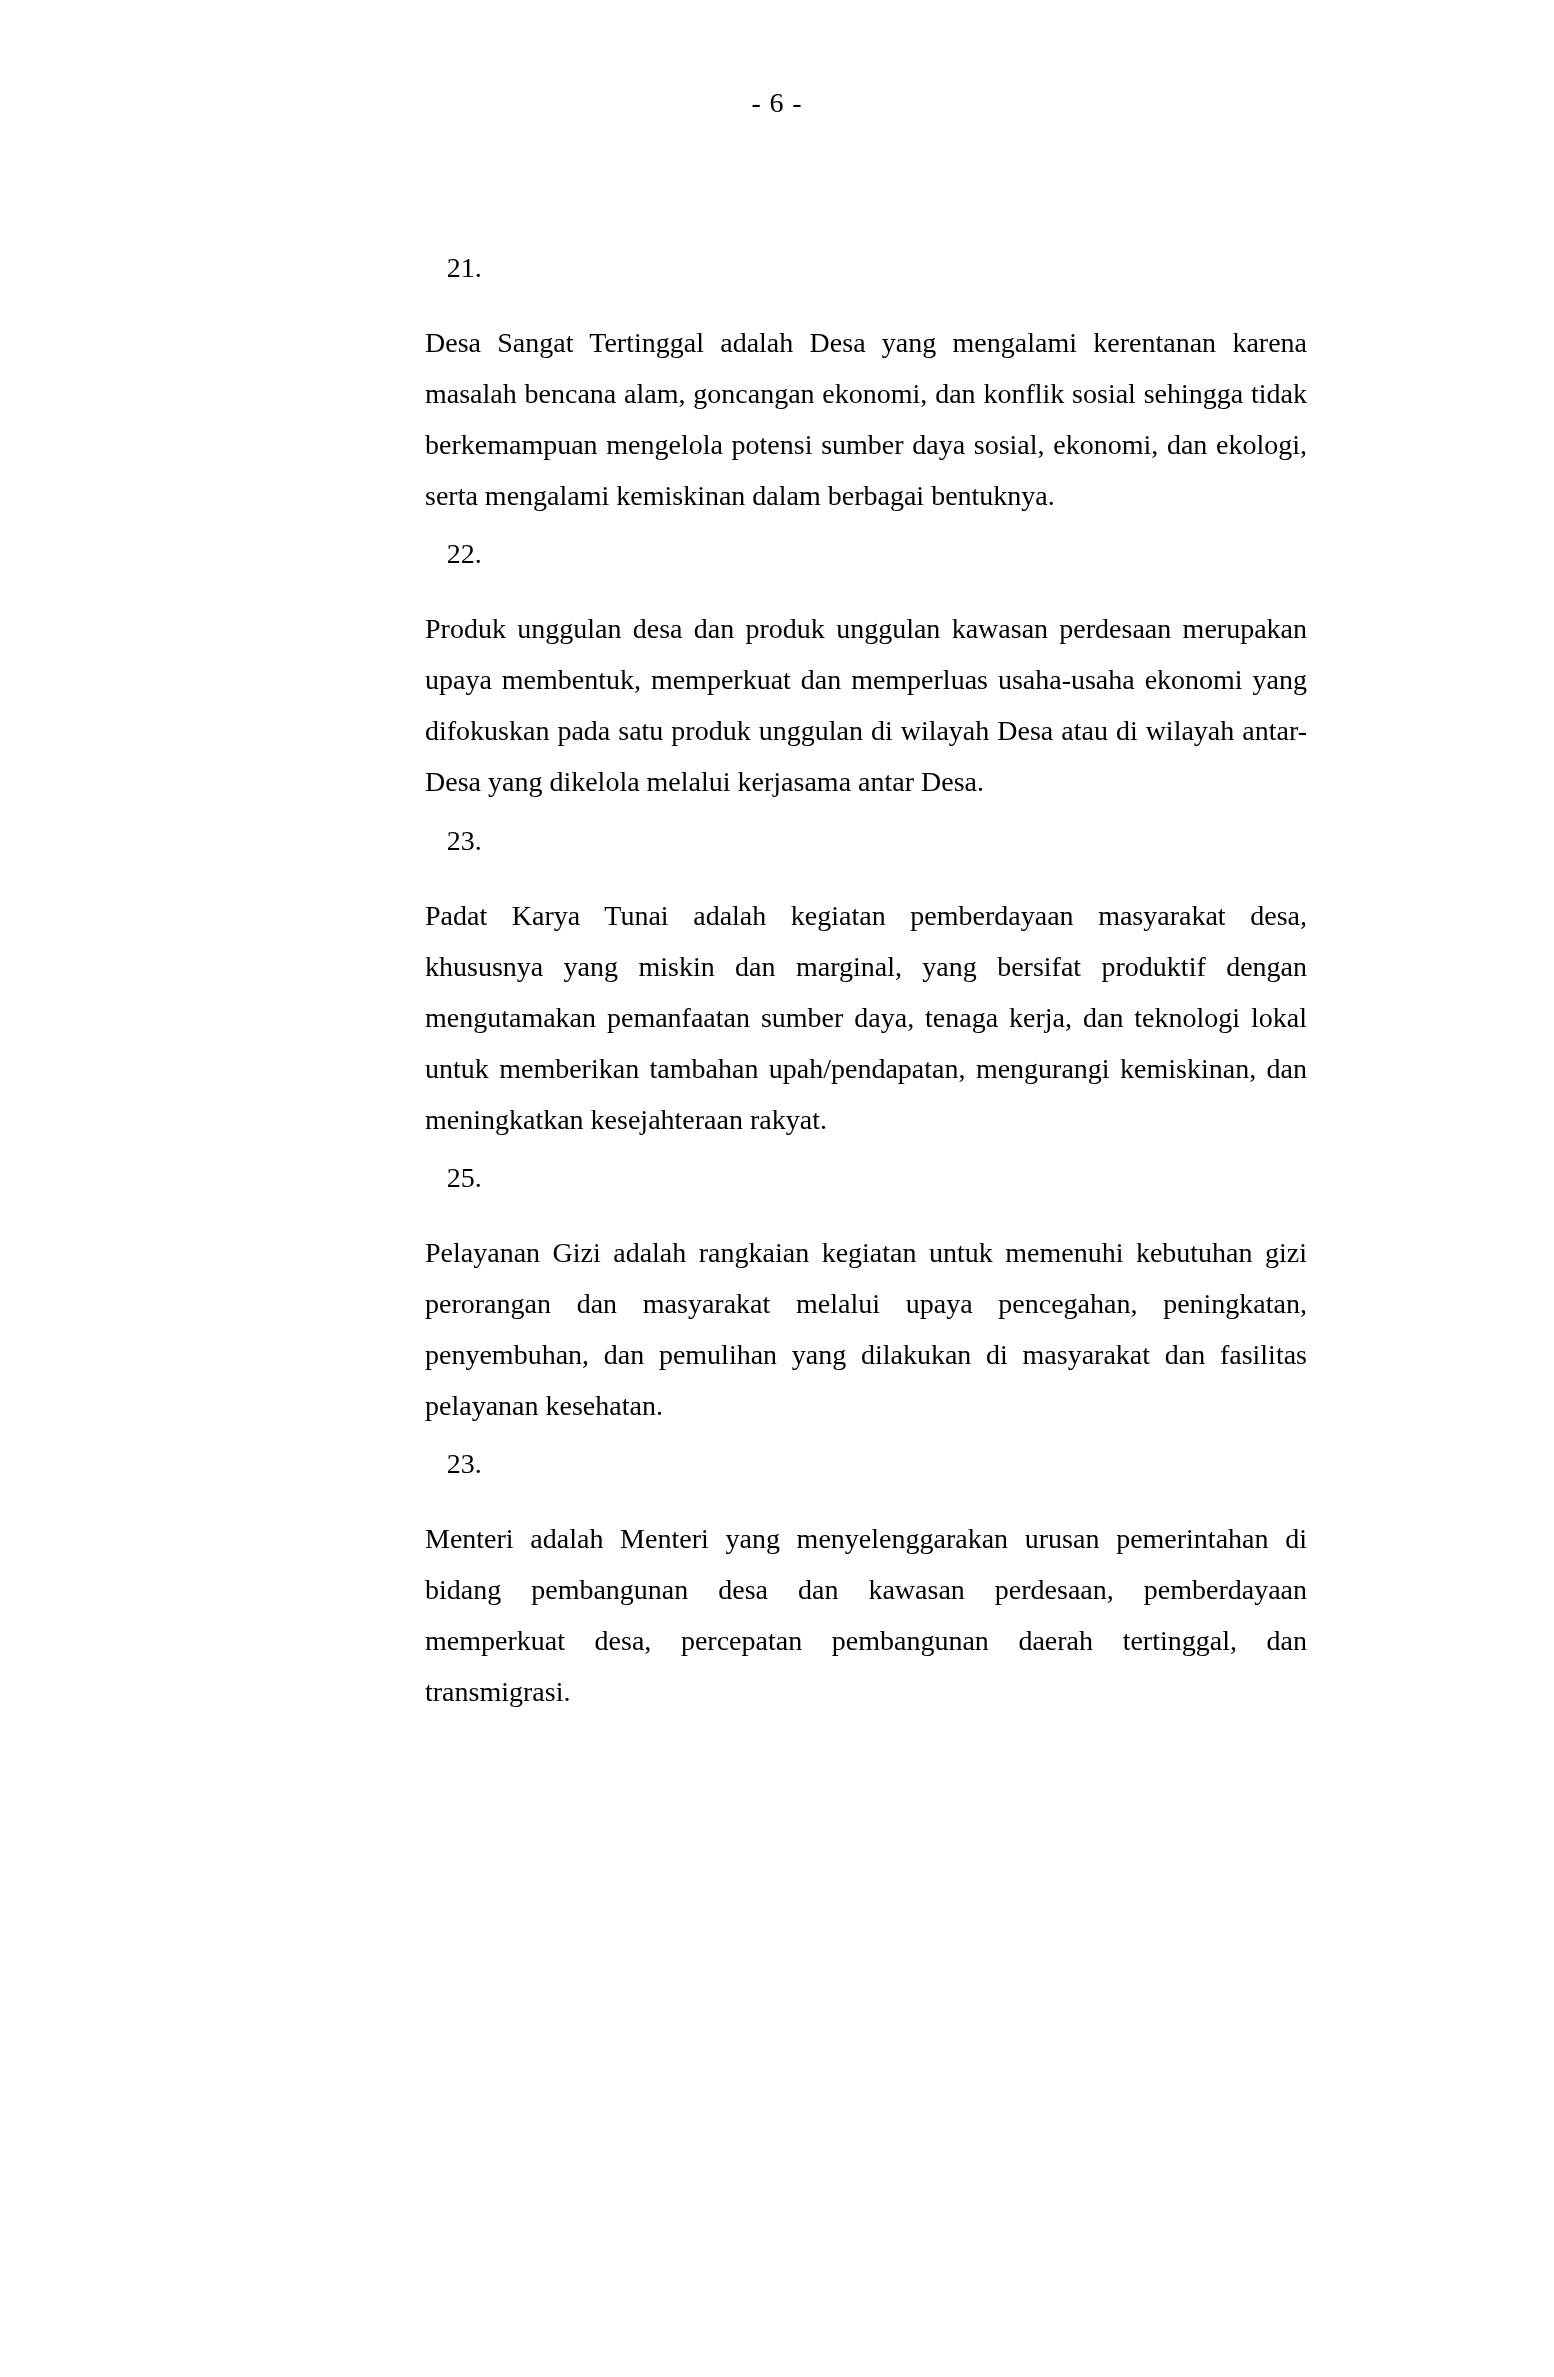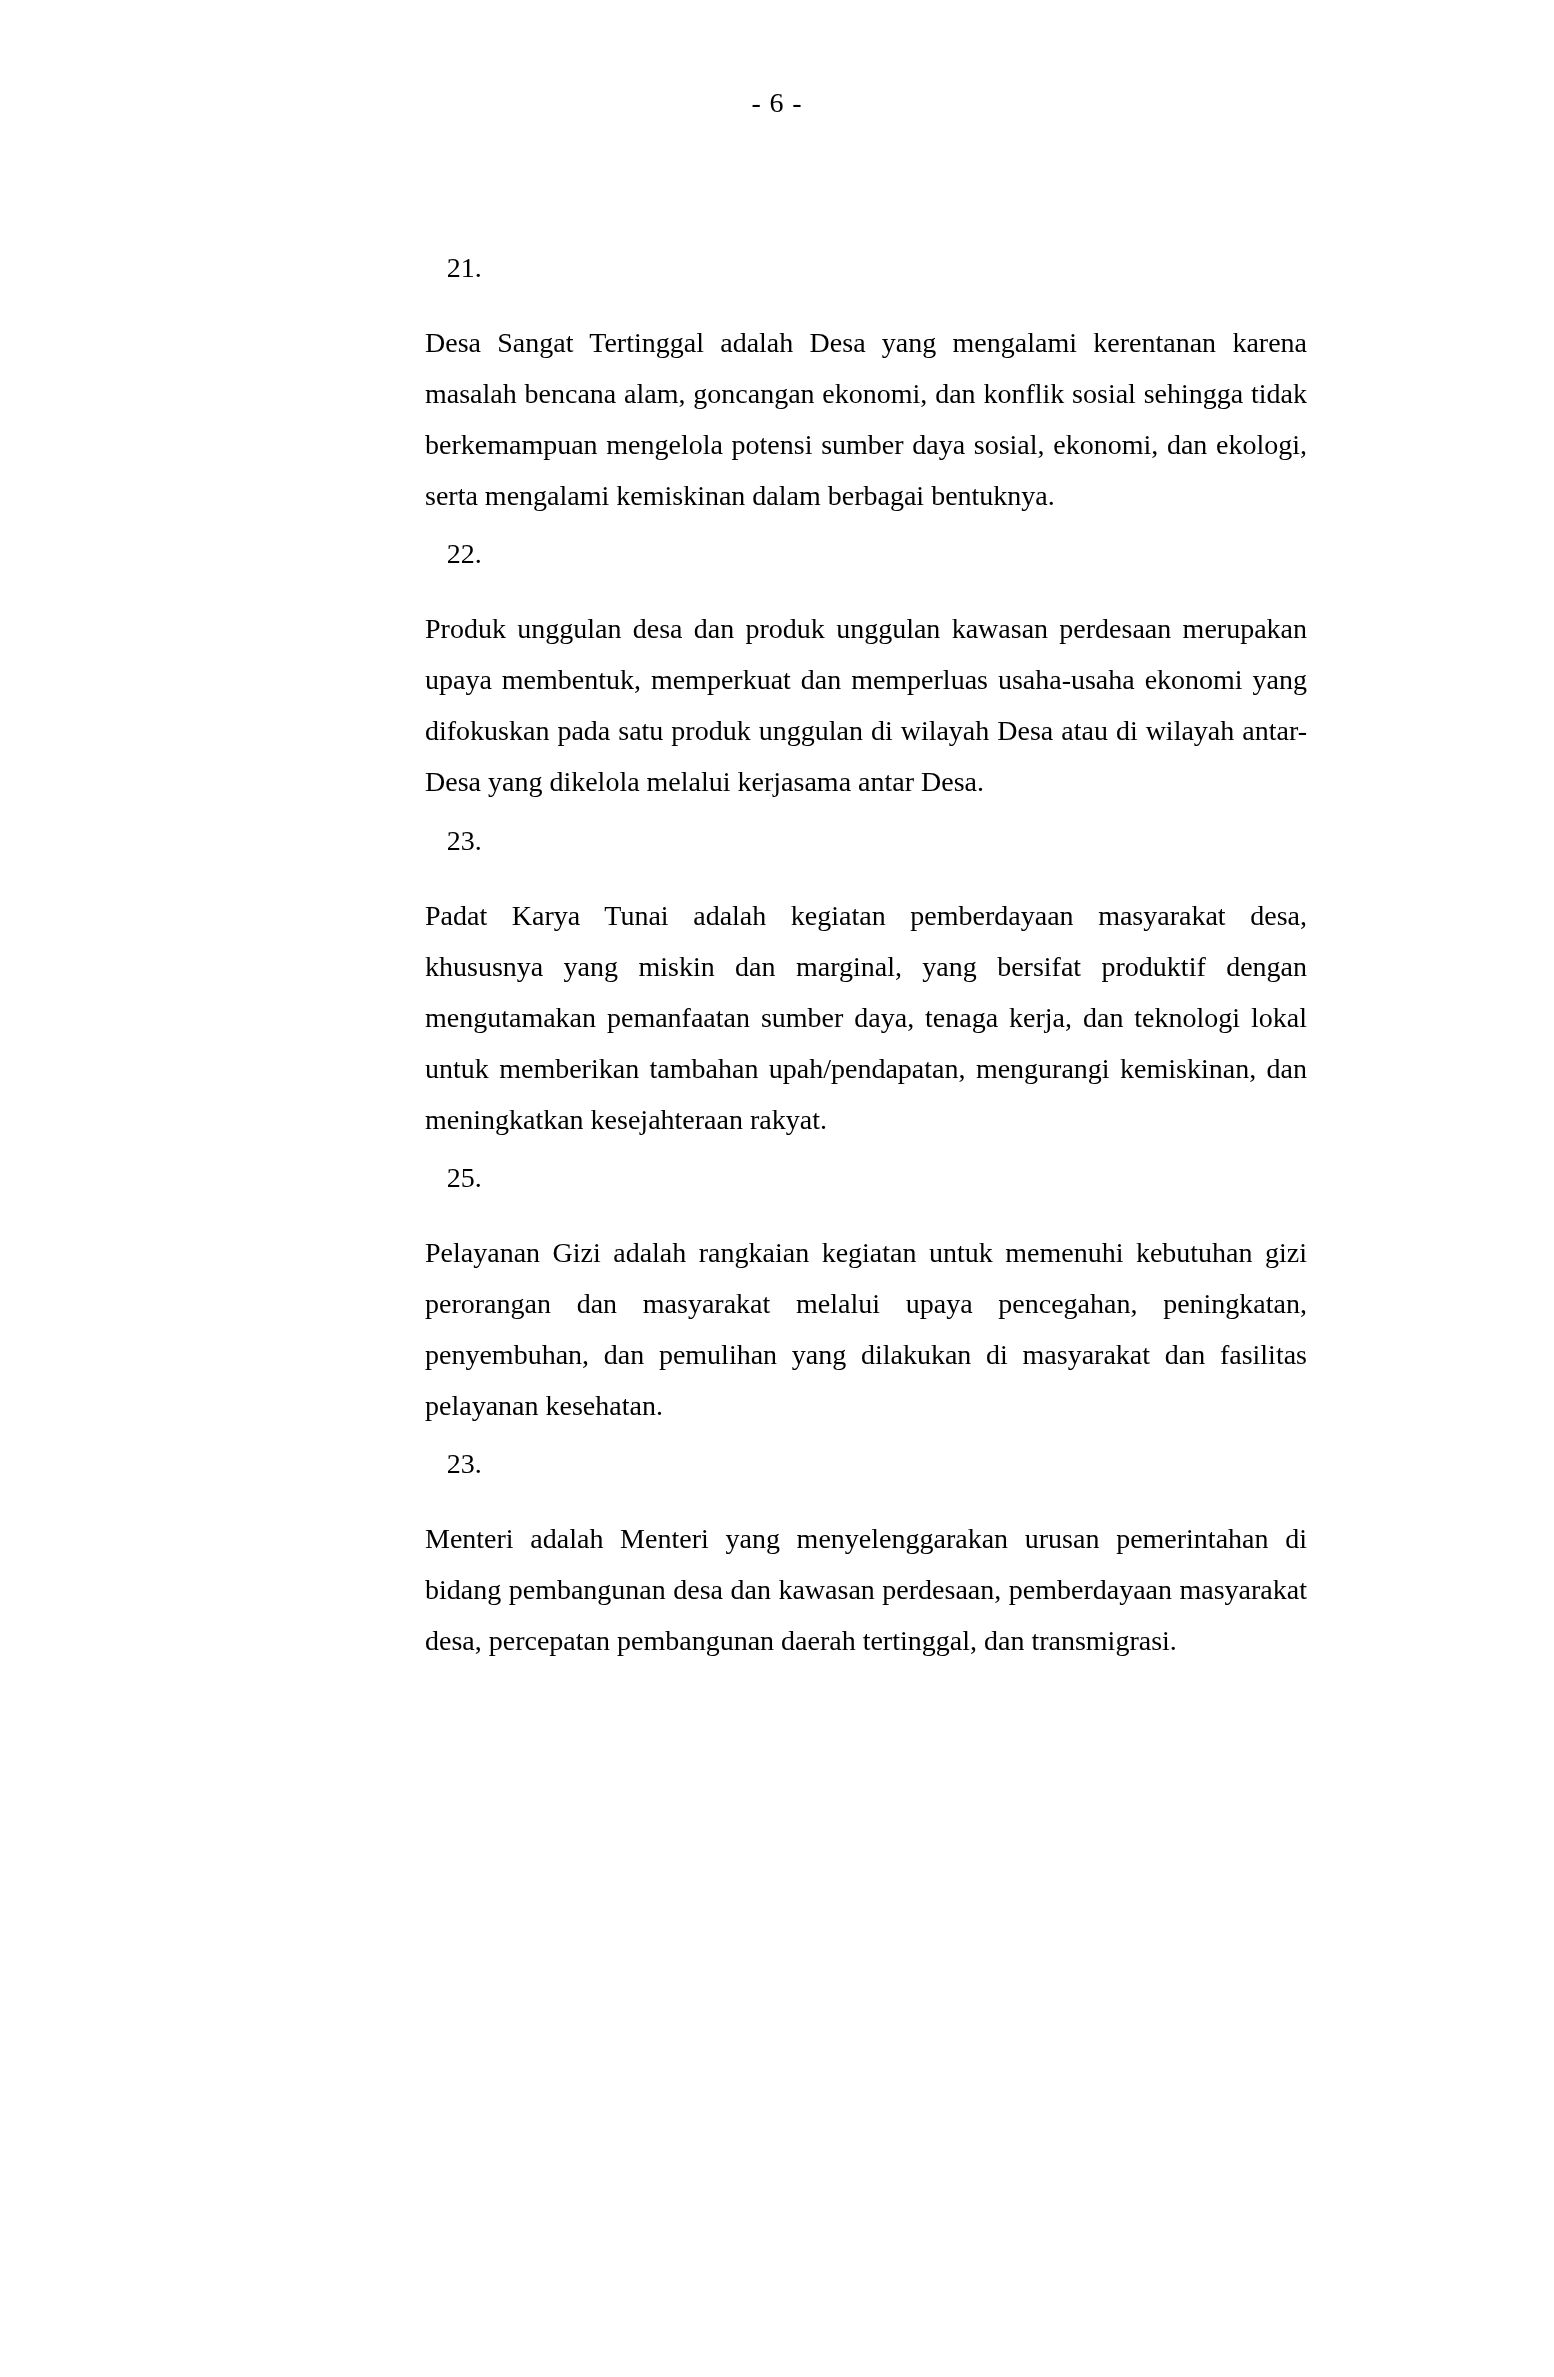--- a/index.html
+++ b/index.html
@@ -89,18 +89,18 @@
     </div>
 
 
     <div class="item">
       <div class="item-num">25.</div>
       <div class="item-text">Pelayanan Gizi adalah rangkaian kegiatan untuk memenuhi kebutuhan gizi perorangan dan masyarakat melalui upaya pencegahan, peningkatan, penyembuhan, dan pemulihan yang dilakukan di masyarakat dan fasilitas pelayanan kesehatan.</div>
     </div>
 
     <div class="item">
       <div class="item-num">23.</div>
-      <div class="item-text">Menteri adalah Menteri yang menyelenggarakan urusan pemerintahan di bidang pembangunan desa dan kawasan perdesaan, pemberdayaan masyarakat desa, percepatan pembangunan daerah tertinggal, dan transmigrasi.</div>
+      <div class="item-text">Menteri adalah Menteri yang menyelenggarakan urusan pemerintahan di bidang pembangunan desa dan kawasan perdesaan, pemberdayaan memperkuat desa, percepatan pembangunan daerah tertinggal, dan transmigrasi.</div>
     </div>
 
   </div>
 </div>
 
 
 </body></html>

